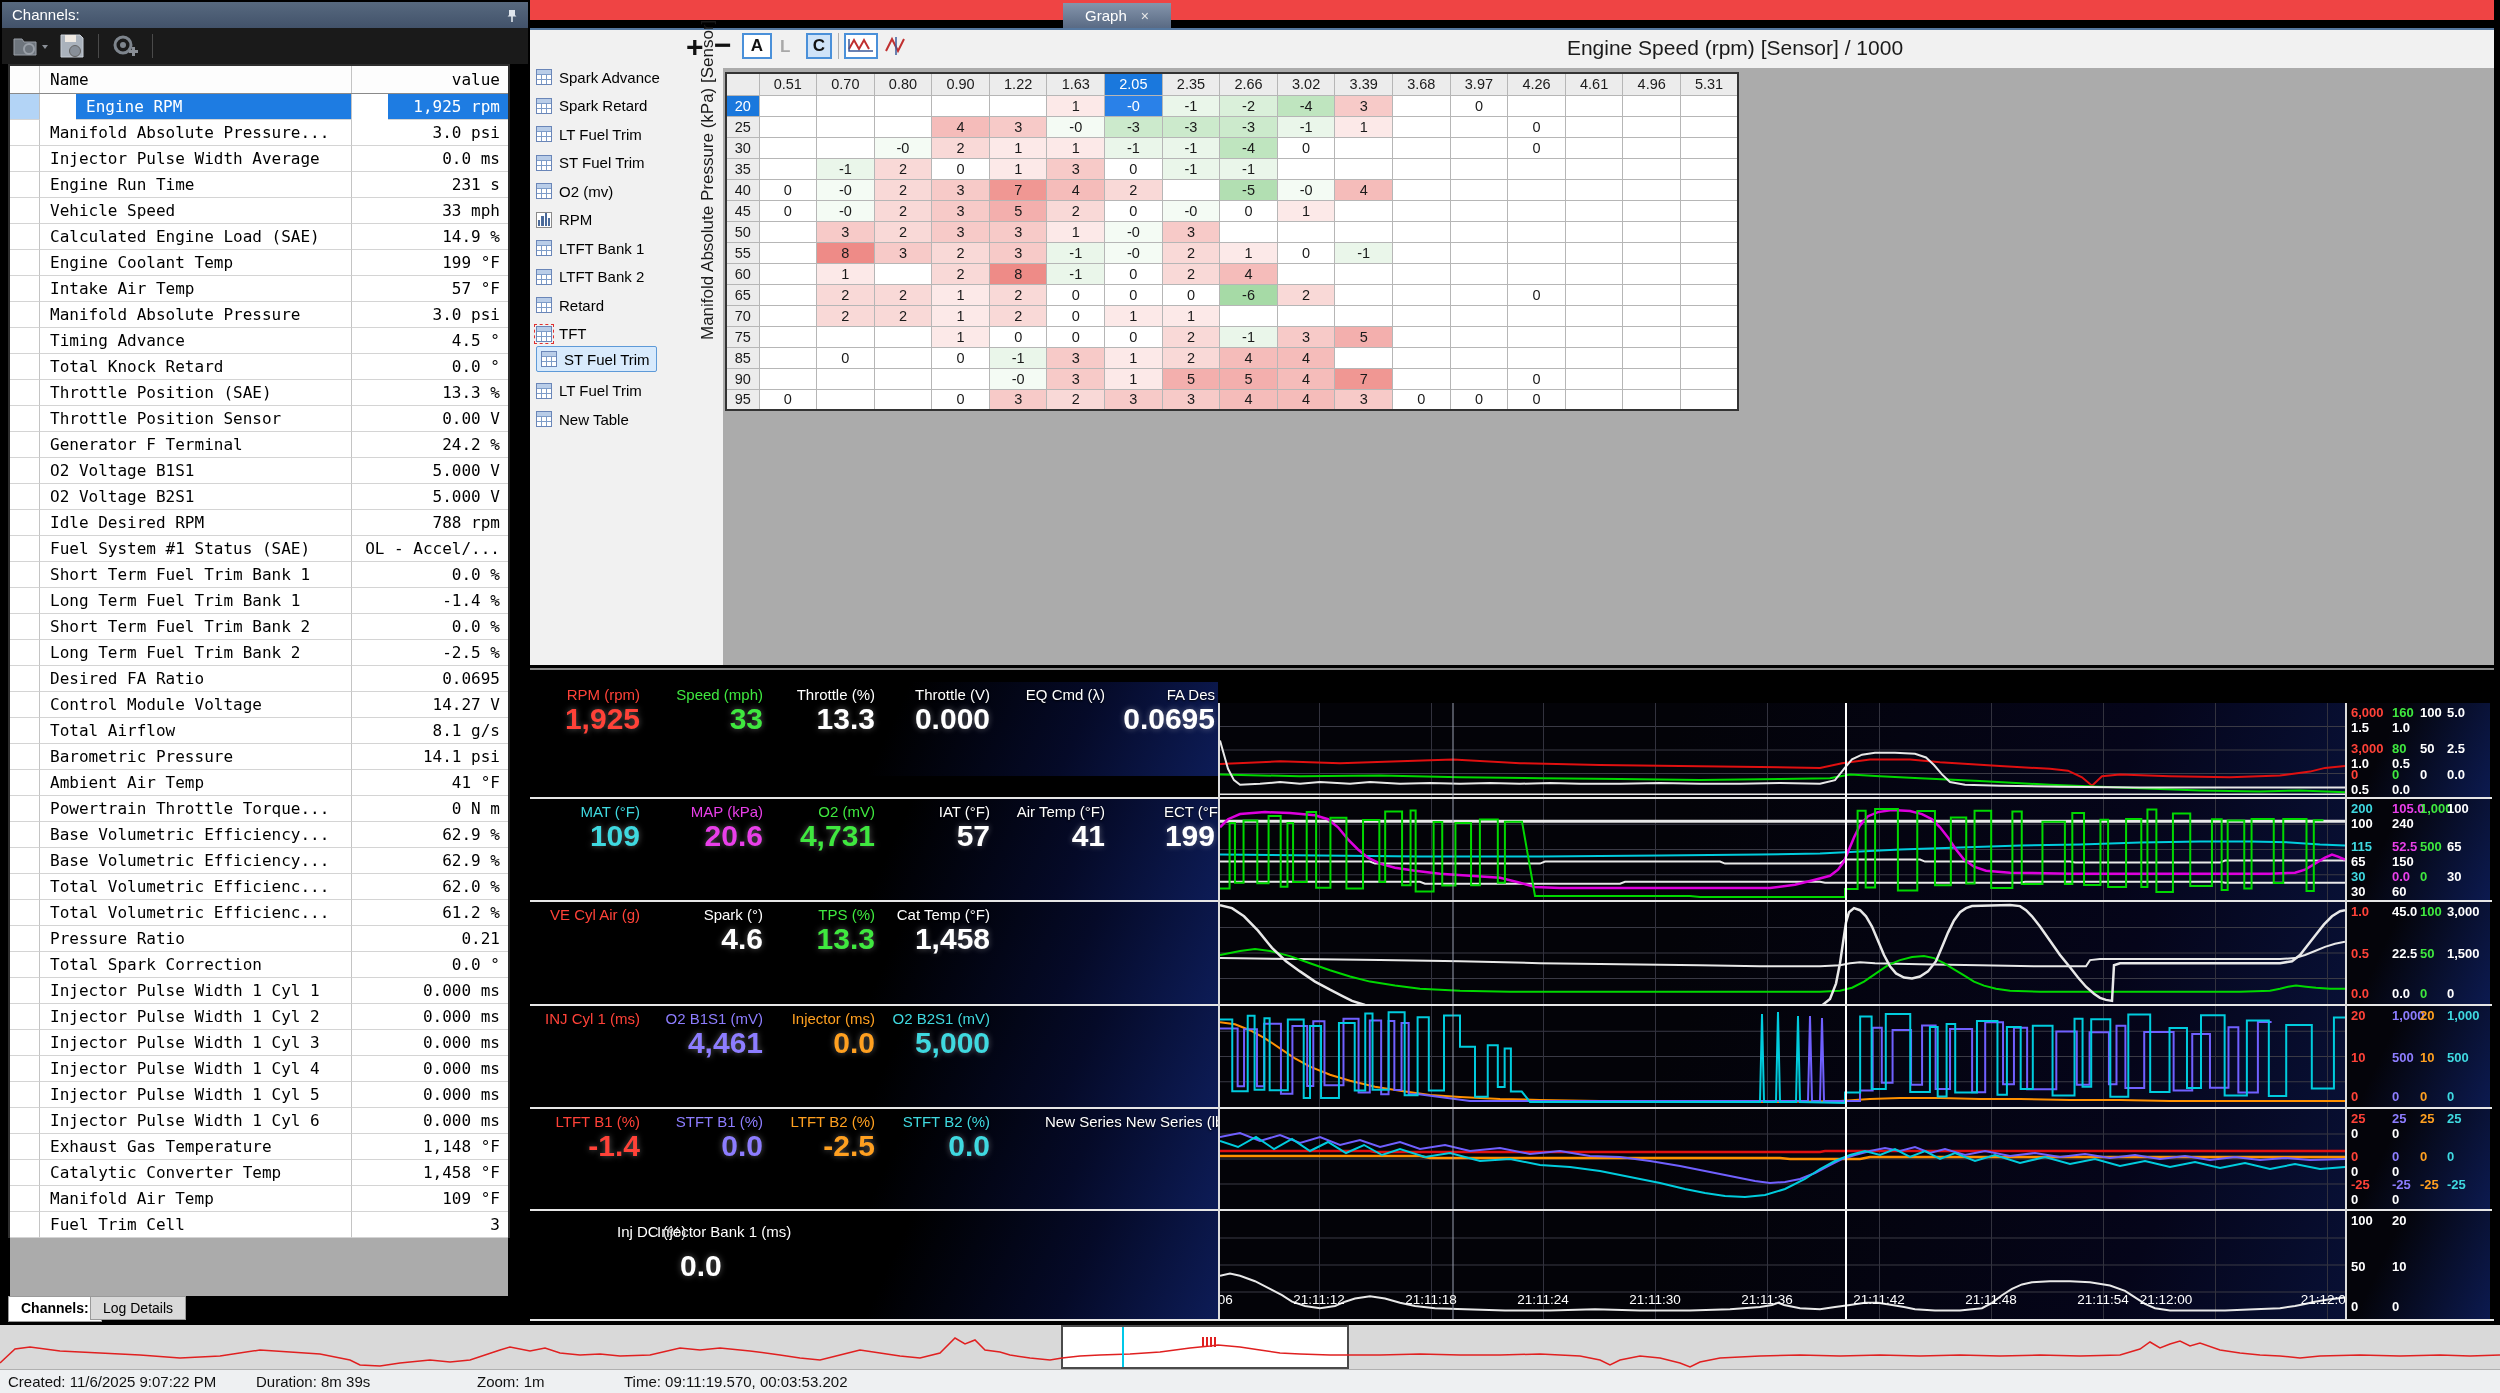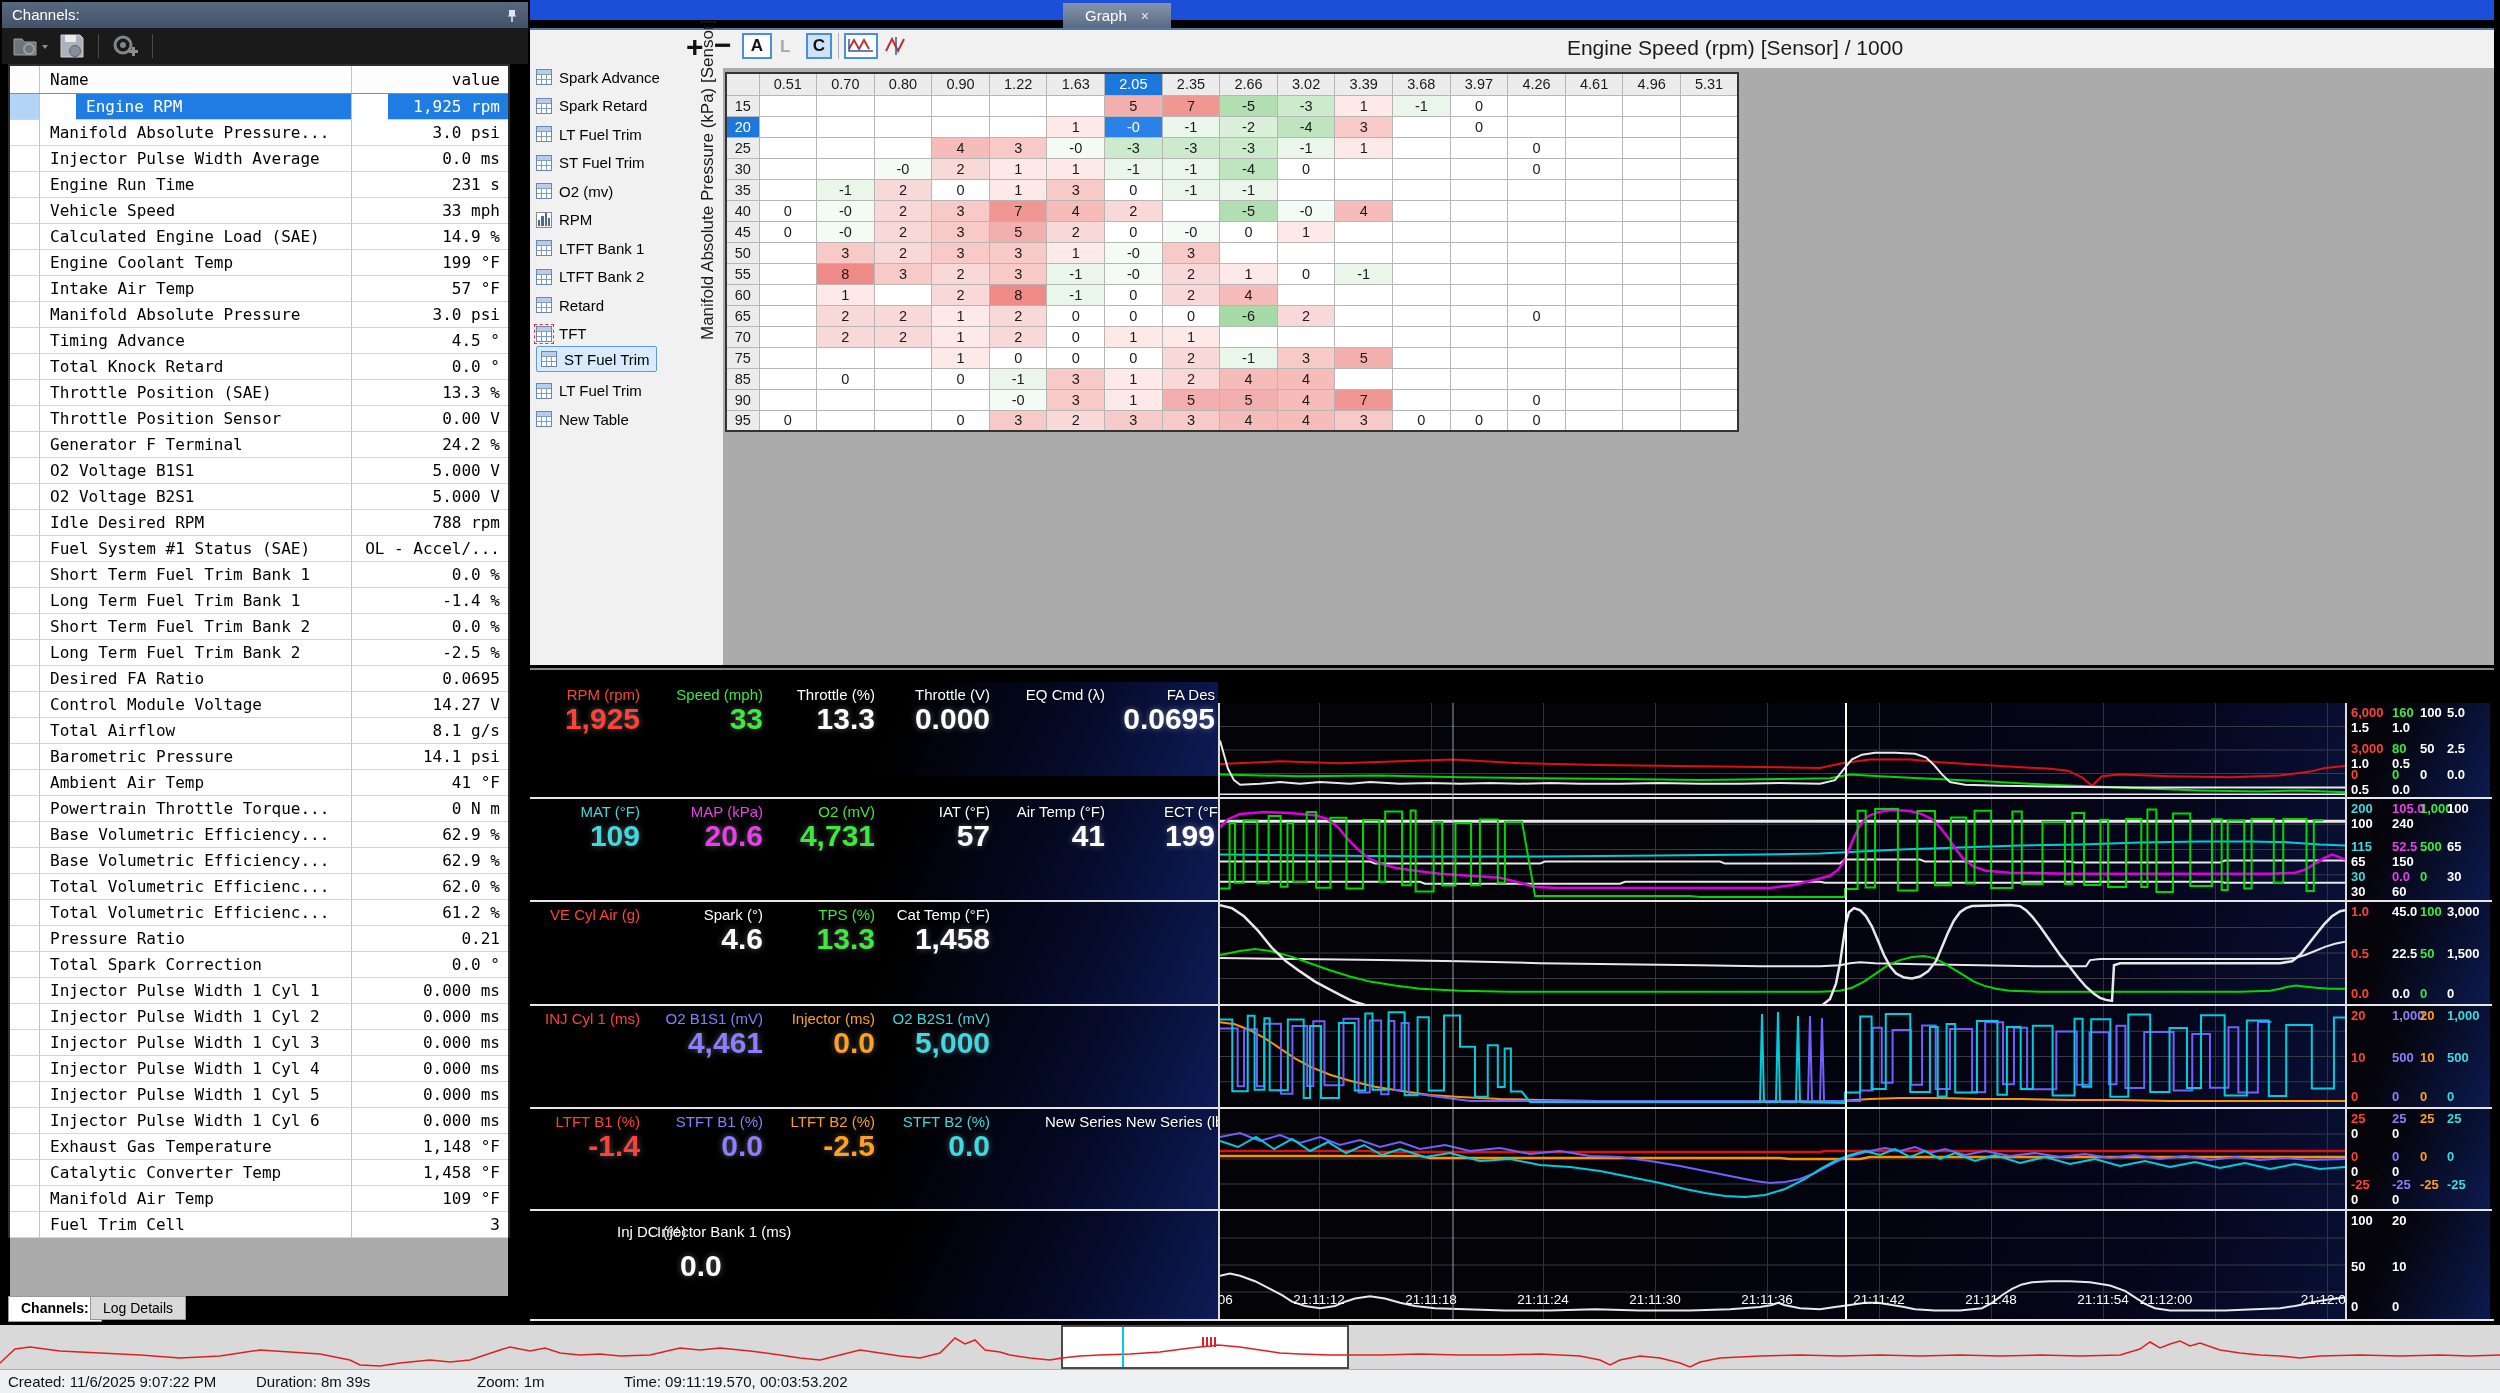--- a/index.html
+++ b/index.html
@@ -22,21 +22,21 @@
   .ch-val {text-align:right;padding-right:8px;color:#000;}
   .ch-row.selected .ch-name,.ch-row.selected .ch-val {background:#1e7ce2;color:#fff;margin-left:36px;}
   .ch-row.selected .ch-sel {background:#b3d4f6;}
   #lp-gray {left:10px;top:1238px;width:498px;height:58px;background:#ababab;}
   #lp-tabs {left:2px;top:1296px;width:526px;height:26px;background:#000;}
   .lp-tab {position:absolute;top:0;height:24px;font-size:14px;line-height:22px;padding:0 12px;color:#000;border:1px solid #9a9a9a;}
   #lp-tab-0 {left:6px;background:#fff;font-weight:bold;height:26px;}
   #lp-tab-1 {left:88px;background:#d9d9d9;}
 
   
-  #g-tabbar {left:530px;top:0;width:1964px;height:20px;background:#1d4ed8;}
+  #g-tabbar {left:530px;top:0;width:1964px;height:20px;background:#ef4444;}
   #g-tab {left:533px;top:3px;width:108px;height:25px;background:linear-gradient(#8595ab,#596a84);color:#fff;font-size:15px;line-height:25px;text-align:center;}
   #g-tab .x {margin-left:14px;color:#e8e8e8;font-size:14px;}
   #g-blueline {left:530px;top:28px;width:1964px;height:2px;background:#5578a0;}
   #g-light {left:530px;top:30px;width:1964px;height:38px;background:#f1f1f1;}
   #g-list {left:530px;top:30px;width:193px;height:635px;background:#f1f1f1;}
   #g-gray {left:723px;top:68px;width:1771px;height:597px;background:#ababab;}
   #g-rightedge {left:2494px;top:0;width:6px;height:1325px;background:#000;}
 
   .gl-item {position:absolute;left:6px;height:26px;display:flex;align-items:center;gap:7px;font-size:15px;color:#000;}
   .tbl-icon {width:16px;height:16px;border:1px solid #6a86b8;background:
@@ -482,40 +482,20 @@
             <th>3.02</th>
             <th>3.39</th>
             <th>3.68</th>
             <th>3.97</th>
             <th>4.26</th>
             <th>4.61</th>
             <th>4.96</th>
             <th>5.31</th>
           </tr>
           <tr>
-            <td class="rowhead">15</td>
-            <td style="background:#ffffff"></td>
-            <td style="background:#ffffff"></td>
-            <td style="background:#ffffff"></td>
-            <td style="background:#ffffff"></td>
-            <td style="background:#ffffff"></td>
-            <td style="background:#ffffff"></td>
-            <td style="background:#f3afad">5</td>
-            <td style="background:#f09793">7</td>
-            <td style="background:#b2dfb2">-5</td>
-            <td style="background:#cceacc">-3</td>
-            <td style="background:#fce9e8">1</td>
-            <td style="background:#eaf6ea">-1</td>
-            <td style="background:#ffffff">0</td>
-            <td style="background:#ffffff"></td>
-            <td style="background:#ffffff"></td>
-            <td style="background:#ffffff"></td>
-            <td style="background:#ffffff"></td>
-          </tr>
-          <tr>
             <td class="selhead">20</td>
             <td style="background:#ffffff"></td>
             <td style="background:#ffffff"></td>
             <td style="background:#ffffff"></td>
             <td style="background:#ffffff"></td>
             <td style="background:#ffffff"></td>
             <td style="background:#fce9e8">1</td>
             <td class="selcell">-0</td>
             <td style="background:#eaf6ea">-1</td>
             <td style="background:#daf0da">-2</td>

